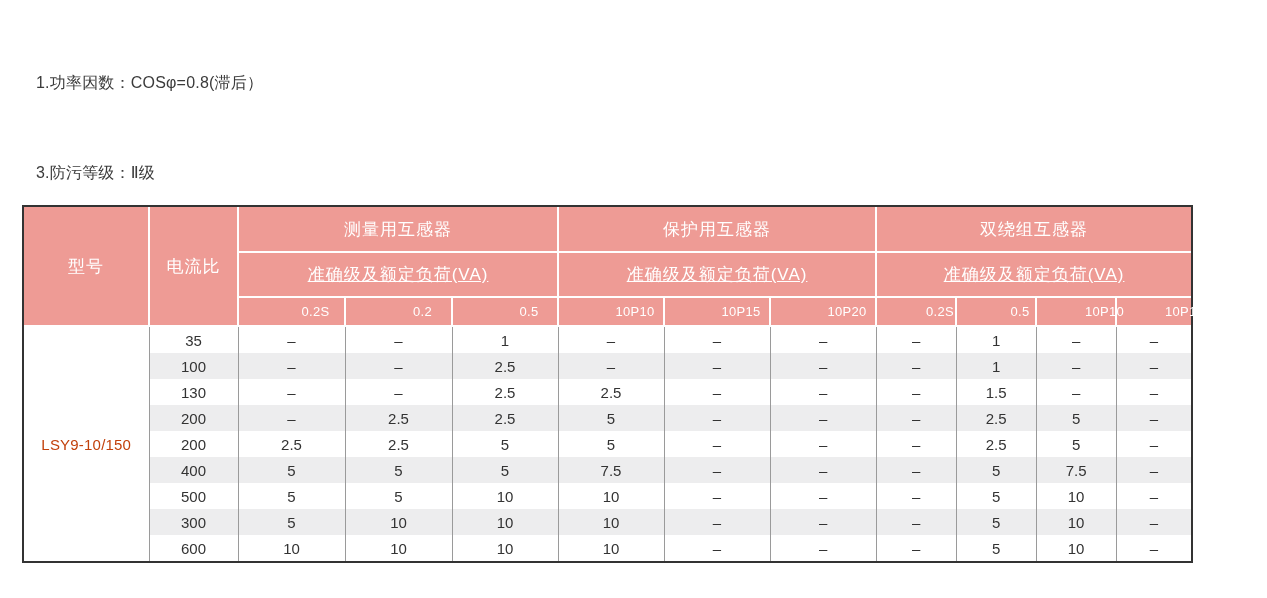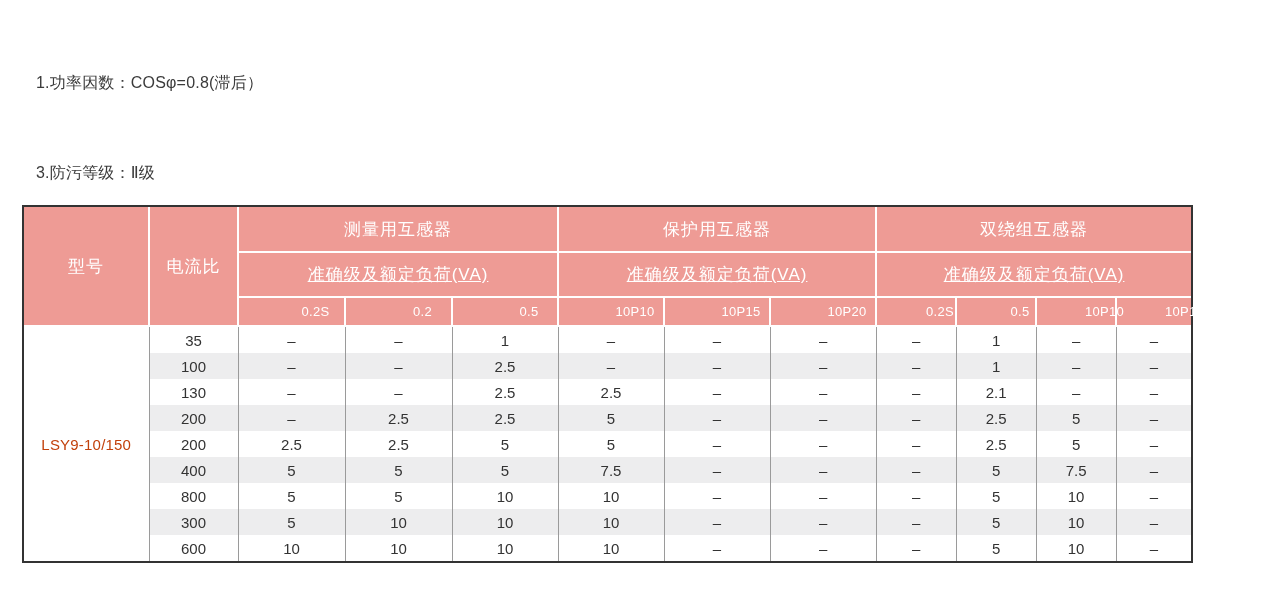--- a/index.html
+++ b/index.html
@@ -128,21 +128,21 @@
         </tr>
         <tr>
           <td>130</td>
           <td>–</td>
           <td>–</td>
           <td>2.5</td>
           <td>2.5</td>
           <td>–</td>
           <td>–</td>
           <td>–</td>
-          <td>2.1</td>
+          <td>1.5</td>
           <td>–</td>
           <td>–</td>
         </tr>
         <tr>
           <td>200</td>
           <td>–</td>
           <td>2.5</td>
           <td>2.5</td>
           <td>5</td>
           <td>–</td>
@@ -172,21 +172,21 @@
           <td>5</td>
           <td>7.5</td>
           <td>–</td>
           <td>–</td>
           <td>–</td>
           <td>5</td>
           <td>7.5</td>
           <td>–</td>
         </tr>
         <tr>
-          <td>800</td>
+          <td>500</td>
           <td>5</td>
           <td>5</td>
           <td>10</td>
           <td>10</td>
           <td>–</td>
           <td>–</td>
           <td>–</td>
           <td>5</td>
           <td>10</td>
           <td>–</td>

